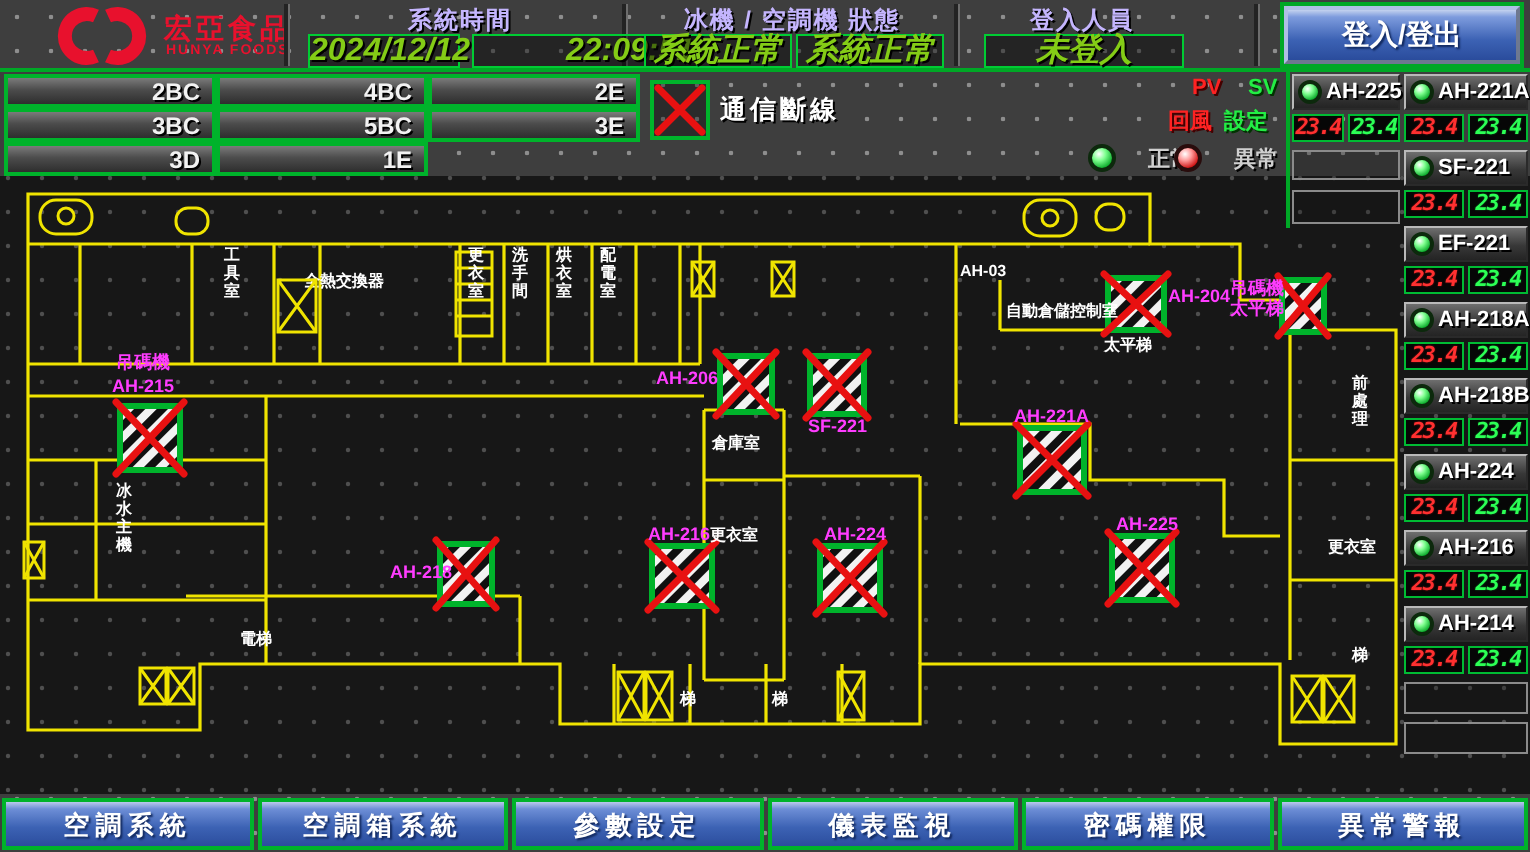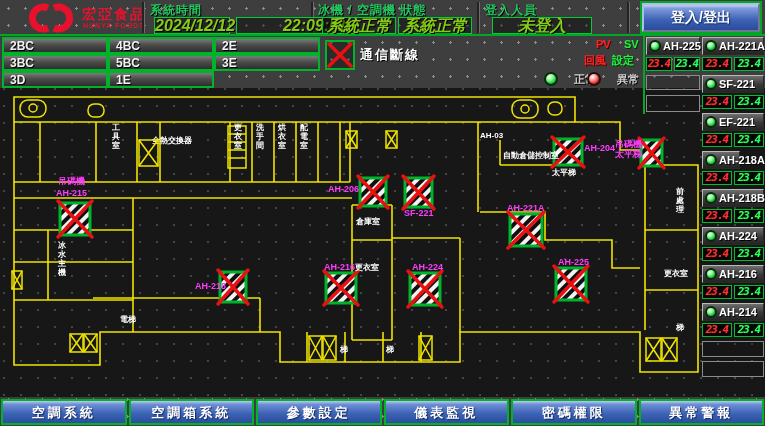--- a/index.html
+++ b/index.html
@@ -6,21 +6,21 @@
   body{
     position:relative;width:765px;height:426px;overflow:hidden;
     background-color:#3e3e3e;
     background-image:radial-gradient(circle,#8e8e8e 1px,rgba(0,0,0,0) 1.3px);
     background-size:17px 17px;
     font-family:"Liberation Sans",sans-serif;
     -webkit-font-smoothing:none;
   }
   .abs{position:absolute;}
   
-  .hlabel{color:#22c55e;font-weight:bold;font-size:12px;text-align:left;letter-spacing:1px;text-shadow:1px 1px 0 #000;}
+  .hlabel{color:#c4b5fd;font-weight:bold;font-size:12px;text-align:center;letter-spacing:1px;text-shadow:1px 1px 0 #000;}
   .gbox{
     border:1px solid #00cc33;background:rgba(5,5,5,.45);
     color:#84cc16;font-weight:bold;font-size:16px;text-align:center;
     text-shadow:1px 1px 0 #000;
     font-style:italic;
   }
   .vsep{width:2px;background:#232323;border-right:1px solid #6d6d6d;top:2px;height:31px;}
   .greenline{background:#00a826;}
   .logo-title{color:#e8112d;font-weight:bold;font-size:14px;letter-spacing:2px;line-height:14px;}
   .logo-sub{color:#e8112d;font-weight:bold;font-size:7px;letter-spacing:1px;line-height:8px;}
@@ -29,21 +29,21 @@
     border:2px outset #aebfe4;outline:2px solid #00a826;
     color:#fff;font-weight:bold;font-size:14px;text-align:center;
     text-shadow:1px 1px 1px #10275c;cursor:pointer;
   }
   
   #floor-grid{left:2px;top:37px;width:318px;height:51px;display:grid;
     grid-template-columns:106px 106px 106px;grid-template-rows:17px 17px 17px;}
   .floor-btn{
     border:2px solid #00b32b;box-sizing:border-box;
     background:linear-gradient(180deg,#7b7b7b 0%,#4c4c4c 45%,#2e2e2e 100%);
-    color:#f2f2f2;font-weight:bold;font-size:12px;line-height:13px;text-align:left;
+    color:#f2f2f2;font-weight:bold;font-size:12px;line-height:13px;text-align:right;
     text-shadow:1px 1px 0 #000;cursor:pointer;
   }
   
   #comm-box{left:325px;top:40px;width:30px;height:30px;border:2px solid #00b32b;background:rgba(10,10,10,.35);box-sizing:border-box;}
   #comm-label{left:360px;top:46px;color:#fff;font-weight:bold;font-size:13px;letter-spacing:2px;text-shadow:1px 1px 0 #000;}
   
   .pvh{color:#ff2222;font-weight:bold;font-size:11px;text-shadow:1px 1px 0 #400;}
   .svh{color:#22ee44;font-weight:bold;font-size:11px;text-shadow:1px 1px 0 #030;}
   .lamp{width:14px;height:14px;border-radius:50%;border:2px solid #0c290c;display:inline-block;box-sizing:border-box;}
   .lamp.g{background:radial-gradient(circle at 35% 30%,#ffffff,#7dff8e 35%,#0fae2e 75%,#064d13 100%);}
@@ -328,21 +328,21 @@
       <span class="val sv">23.4</span>
     </div>
     <div class="unit-btn" style="left: 57px; top: 77px; width: 62px;">
       <span class="lamp g"></span>
       <span class="uname">EF-221</span>
     </div>
     <div class="vals" style="left: 57px; top: 97px; width: 62px;">
       <span class="val pv">23.4</span>
       <span class="val sv">23.4</span>
     </div>
-    <div class="unit-btn" style="left: 57px; top: 115px; width: 38px;">
+    <div class="unit-btn" style="left: 57px; top: 115px; width: 62px;">
       <span class="lamp g"></span>
       <span class="uname">AH-218A</span>
     </div>
     <div class="vals" style="left: 57px; top: 135px; width: 62px;">
       <span class="val pv">23.4</span>
       <span class="val sv">23.4</span>
     </div>
     <div class="unit-btn" style="left: 57px; top: 153px; width: 62px;">
       <span class="lamp g"></span>
       <span class="uname">AH-218B</span>

